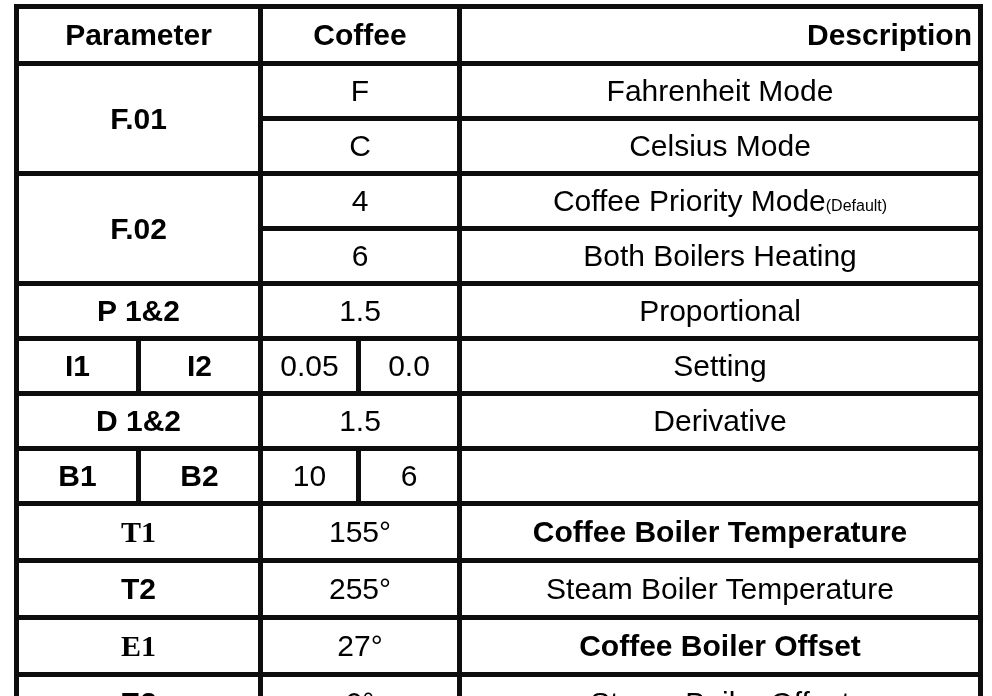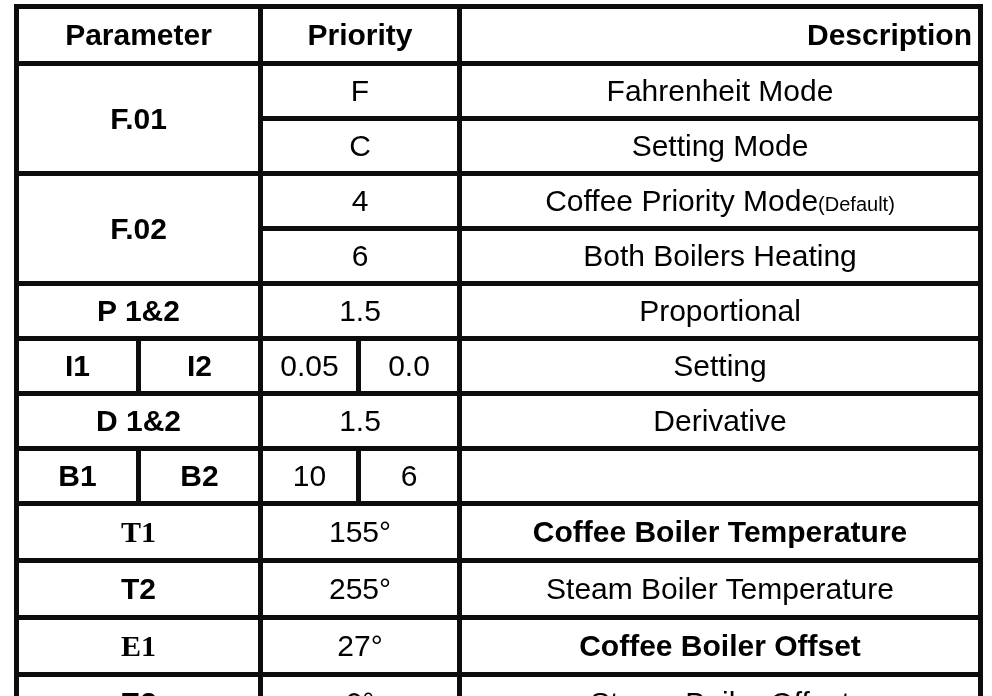--- a/index.html
+++ b/index.html
@@ -69,54 +69,54 @@
 
   
   tr.r-body td { height: 50px; }
   tr.r-tall td { height: 52px; }
 
   
   td.redleft  { border-left-color: #b85c54; font-family: Liberation Serif, serif; }
   td.redright { border-right-color: #b85c54; font-weight: bold; }
 
   .sup-default {
-    font-size: 20px;
+    font-size: 16px;
     vertical-align: baseline;
   }
   .empty-cell { color: transparent; }
 </style>
 </head>
 <body>
 
 <div id="table-wrap">
   <table class="param-table">
     <colgroup>
       <col class="c-param-a">
       <col class="c-param-b">
       <col class="c-set-a">
       <col class="c-set-b">
       <col class="c-desc">
     </colgroup>
     <tbody>
 
       <tr>
         <td class="hdr" colspan="2">Parameter</td>
-        <td class="hdr" colspan="2">Priority</td>
+        <td class="hdr" colspan="2">Coffee</td>
         <td class="hdr left">Description</td>
       </tr>
 
       <tr class="r-body">
         <td class="white ctr bold" colspan="2" rowspan="2">F.01</td>
         <td class="white ctr" colspan="2">F</td>
         <td class="white left">Fahrenheit Mode</td>
       </tr>
 
       <tr class="r-body">
         <td class="white ctr" colspan="2">C</td>
-        <td class="white left">Setting Mode</td>
+        <td class="white left">Celsius Mode</td>
       </tr>
 
       <tr class="r-body">
         <td class="tan ctr bold" colspan="2" rowspan="2">F.02</td>
         <td class="tan ctr" colspan="2">4</td>
         <td class="tan left"><span>Coffee Priority Mode</span><span class="sup-default">(Default)</span></td>
       </tr>
 
       <tr class="r-body">
         <td class="tan ctr" colspan="2">6</td>

